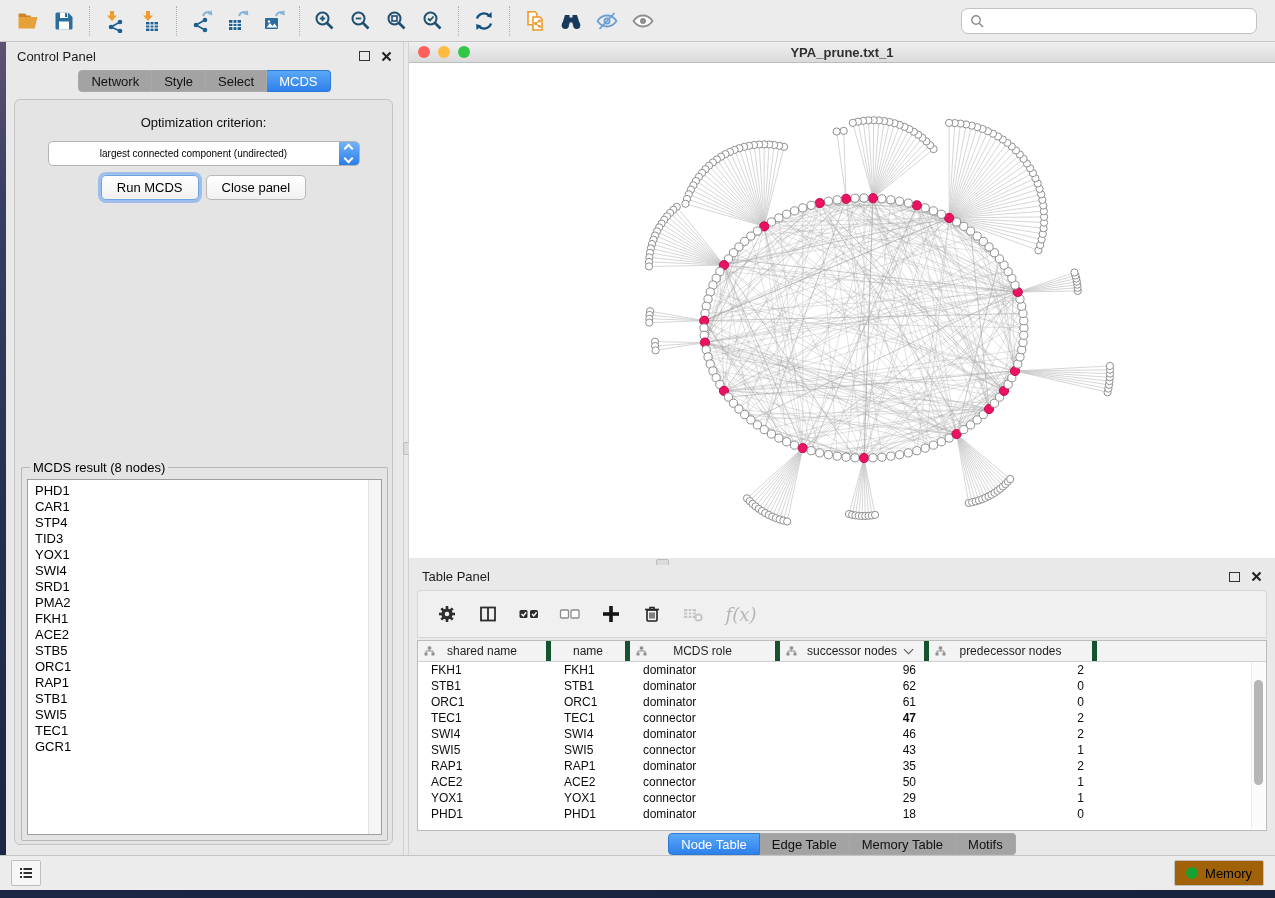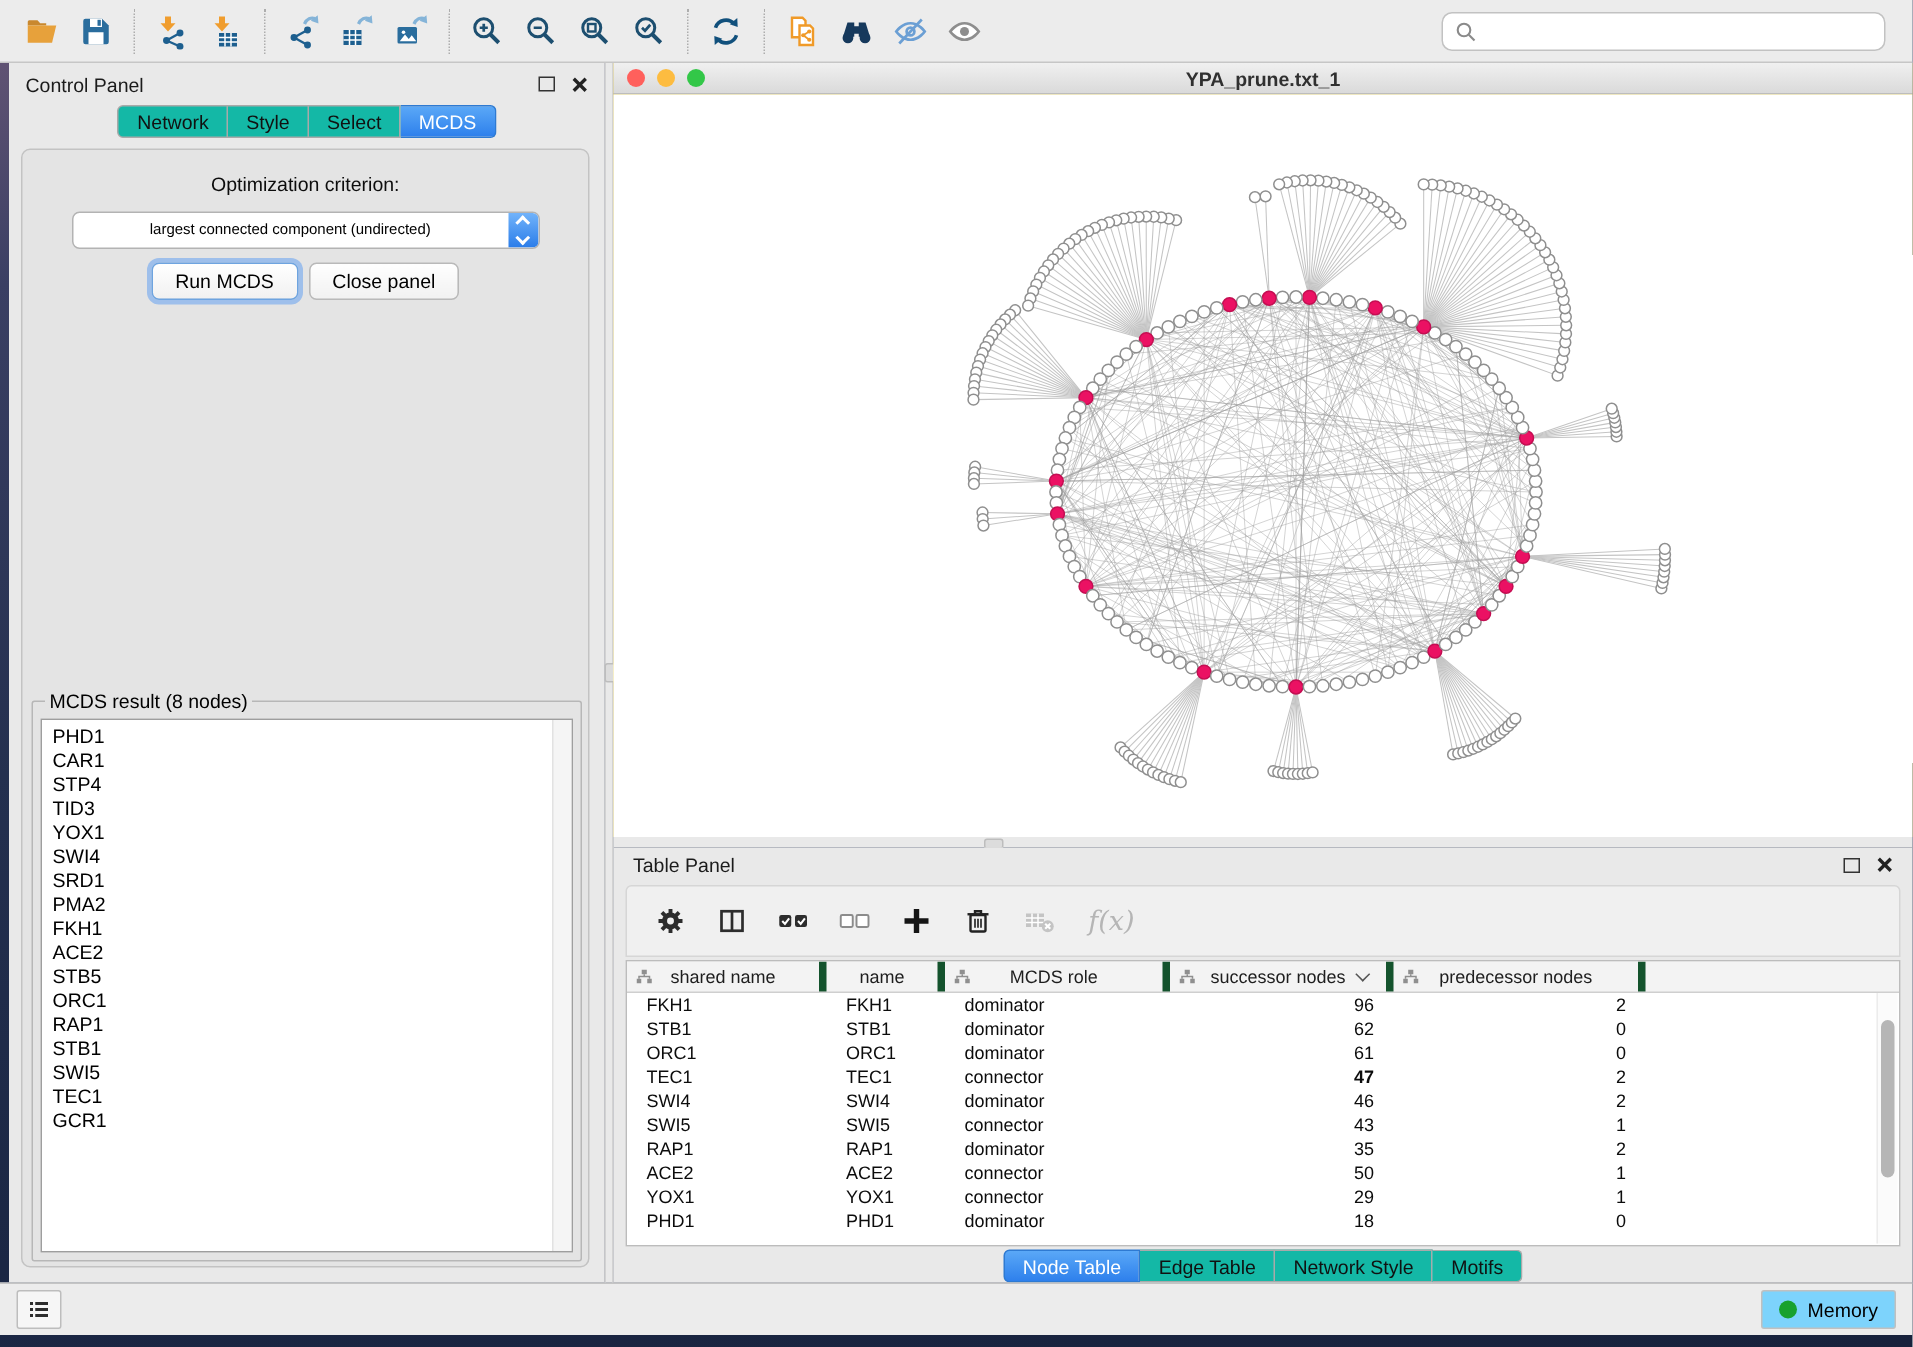--- a/index.html
+++ b/index.html
@@ -16,21 +16,21 @@
   .search{margin-left:auto;margin-right:8px;width:296px;height:26px;background:#fff;border:1px solid #c2c2c2;
     border-radius:7px;display:flex;align-items:center;padding:0 8px;gap:6px;box-sizing:border-box}
   .search input{border:none;outline:none;flex:1;font-size:13px;background:transparent;font-family:"Liberation Sans",sans-serif}
   
   .control-panel{position:absolute;left:6px;top:42px;width:397px;height:813px;background:#e9e9e9}
   .cp-header{height:28px;display:flex;align-items:center;padding:0 11px}
   .cp-title,.tp-title{font-size:13px;color:#1b1b1b}
   .win-btns{margin-left:auto;display:flex;gap:11px;align-items:center}
   .icon-float{width:9px;height:8px;border:1.5px solid #333;display:inline-block}
   .cp-tabs,.tp-tabs{display:flex;justify-content:center}
-  .tab{height:19px;padding:1px 12px 0;background:#14b8a6;border:1px solid #a9a9a9;border-left:none;
+  .tab{height:19px;padding:1px 12px 0;background:#a3a3a3;border:1px solid #a9a9a9;border-left:none;
     font-size:13px;display:flex;align-items:center;color:#111;cursor:default}
   .tab:first-child{border-left:1px solid #a9a9a9;border-radius:4px 0 0 4px}
   .tab:last-child{border-radius:0 4px 4px 0}
   .tab.active{background:linear-gradient(#5aa8f7,#2e80ec);border-color:#2e7ad2;color:#fff}
   .cp-body{position:absolute;left:8px;top:57px;width:379px;height:746px;background:#e4e4e4;
     border:1px solid #c3c3c3;border-radius:6px;box-sizing:border-box}
   .opt-label{text-align:center;margin-top:15px;font-size:13px;color:#0d0d0d}
   .dropdown{margin:11px auto 0;width:312px;height:25px;background:#fff;border:1px solid #b3b3b3;
     border-radius:5px;display:flex;align-items:center;box-sizing:border-box;overflow:hidden}
   .dd-text{flex:1;text-align:center;font-size:10px;color:#000}
@@ -85,21 +85,21 @@
   .td{padding:0 13px;box-sizing:border-box;display:flex;align-items:center;overflow:hidden;white-space:nowrap}
   .td.right{justify-content:flex-end}
   .tscroll{position:absolute;right:1px;top:21px;bottom:1px;width:13px;background:#fbfbfb;border-left:1px solid #ececec}
   .tthumb{position:absolute;left:2px;width:9px;top:18px;height:105px;background:#b6b6b6;border-radius:5px}
   .tp-tabs{position:absolute;left:0;right:0;top:268px}
   
   .status-bar{position:absolute;left:0;top:855px;width:1275px;height:35px;background:#ececec;
     border-top:1px solid #c4c4c4;display:flex;align-items:center;padding:0 11px;box-sizing:border-box}
   .sb-btn{width:28px;height:24px;border:1px solid #bdbdbd;background:#f6f6f6;border-radius:2px;
     display:flex;align-items:center;justify-content:center}
-  .memory-btn{margin-left:auto;height:24px;border:1px solid #c0c0c0;background:#7dd3fc;border-radius:2px;
+  .memory-btn{margin-left:auto;height:24px;border:1px solid #c0c0c0;background:#a16207;border-radius:2px;
     display:flex;align-items:center;gap:7px;padding:0 11px;font-size:13px;color:#000;font-family:"Liberation Sans",sans-serif}
   .dot{width:12px;height:12px;border-radius:50%;background:#18a12e}
 </style>
 </head>
 <body>
 
 <div class="toolbar">
   <div class="tbtn">
     <svg width="24" height="24" viewBox="0 0 24 24">
       <path d="M2.5 8V5.5a1 1 0 011-1H9l1.8 2h4v1.5z" fill="#c9882e"></path>
@@ -1298,21 +1298,21 @@
           <div class="td right" style="width: 168px;">0</div>
         </div>
       </div>
     <div class="tscroll">
       <div class="tthumb"></div>
     </div>
   </div>
   <div class="tp-tabs" id="tp-tabs" style="display: flex; justify-content: center;">
       <div class="tab active">Node Table</div>
       <div class="tab">Edge Table</div>
-      <div class="tab">Network Style</div>
+      <div class="tab">Memory Table</div>
       <div class="tab">Motifs</div>
     </div>
 </div>
 
 <div class="status-bar">
   <span class="sb-btn">
     <svg width="18" height="18" viewBox="0 0 18 18">
       <g fill="#2d2d2d">
         <rect x="3" y="4" width="2" height="2"></rect>
           <rect x="6.5" y="4" width="8.5" height="2"></rect>

